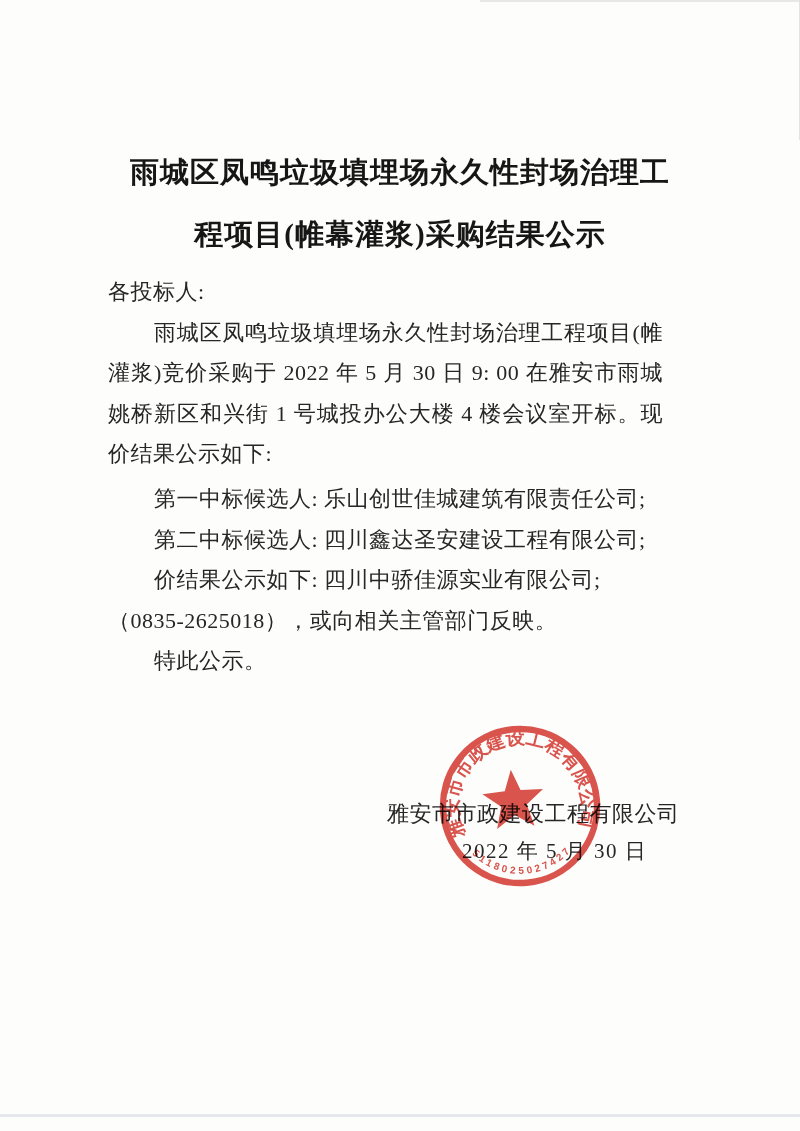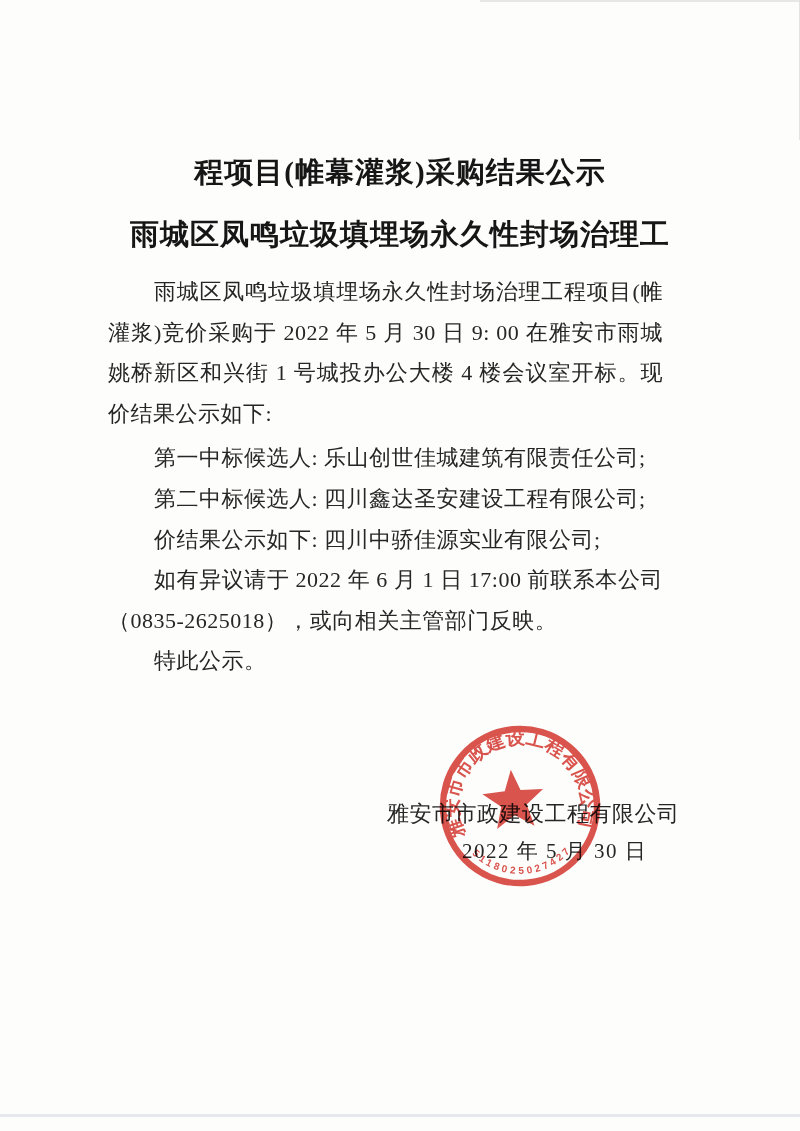--- a/index.html
+++ b/index.html
@@ -58,33 +58,33 @@
 </head>
 <body>
 
 <div class="page">
 
   <div class="scan-top"></div>
   <div class="scan-right"></div>
   <div class="scan-bottom"></div>
 
   <div class="title">
+    <div>雨城区凤鸣垃圾填埋场永久性封场治理工</div>
     <div>程项目(帷幕灌浆)采购结果公示</div>
-    <div>雨城区凤鸣垃圾填埋场永久性封场治理工</div>
   </div>
 
   <div class="body-block">
+      <div class="bline">各投标人:</div>
       <div class="bline indent fill">雨城区凤鸣垃圾填埋场永久性封场治理工程项目(帷幕</div>
       <div class="bline fill">灌浆)竞价采购于 2022 年 5 月 30 日 9: 00 在雅安市雨城区</div>
       <div class="bline fill">姚桥新区和兴街 1 号城投办公大楼 4 楼会议室开标。现将竞</div>
       <div class="bline">价结果公示如下:</div>
       <div class="bline indent gap">第一中标候选人: 乐山创世佳城建筑有限责任公司;</div>
       <div class="bline indent">第二中标候选人: 四川鑫达圣安建设工程有限公司;</div>
       <div class="bline indent">价结果公示如下: 四川中骄佳源实业有限公司;</div>
-      <div class="bline indent fill">如有异议请于 2022 年 6 月 1 日 17:00 前联系本公司</div>
       <div class="bline">（0835-2625018），或向相关主管部门反映。</div>
       <div class="bline indent">特此公示。</div>
     </div>
 
   <div class="sig-company">雅安市市政建设工程有限公司</div>
   <div class="sig-date">2022 年 5 月 30 日</div>
 
   <svg class="seal" viewBox="-100 -100 200 200" xmlns="http://www.w3.org/2000/svg">
     <g transform="rotate(-5)">
       <circle r="77" fill="none" stroke="#d8453e" stroke-width="6.5"></circle>

